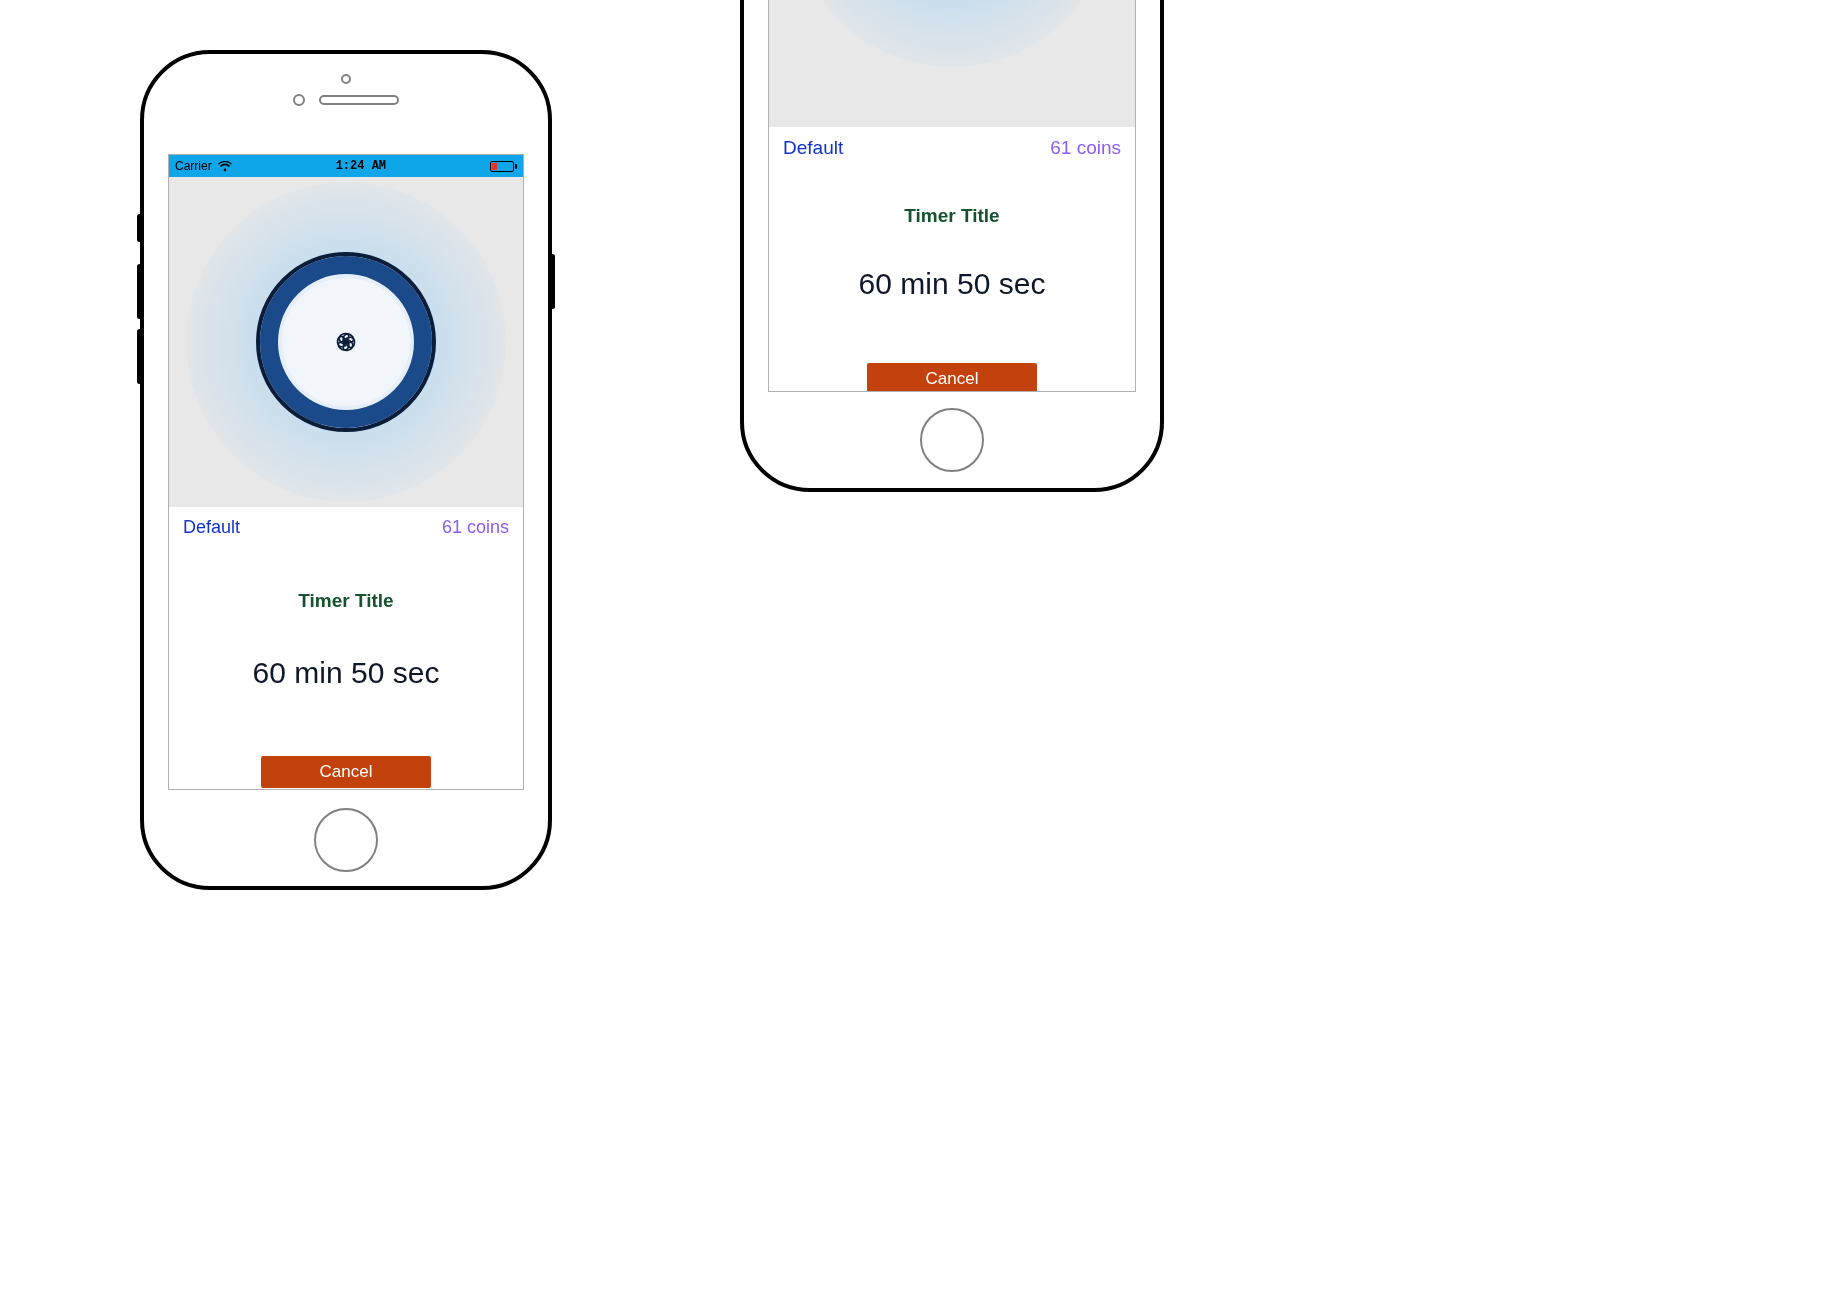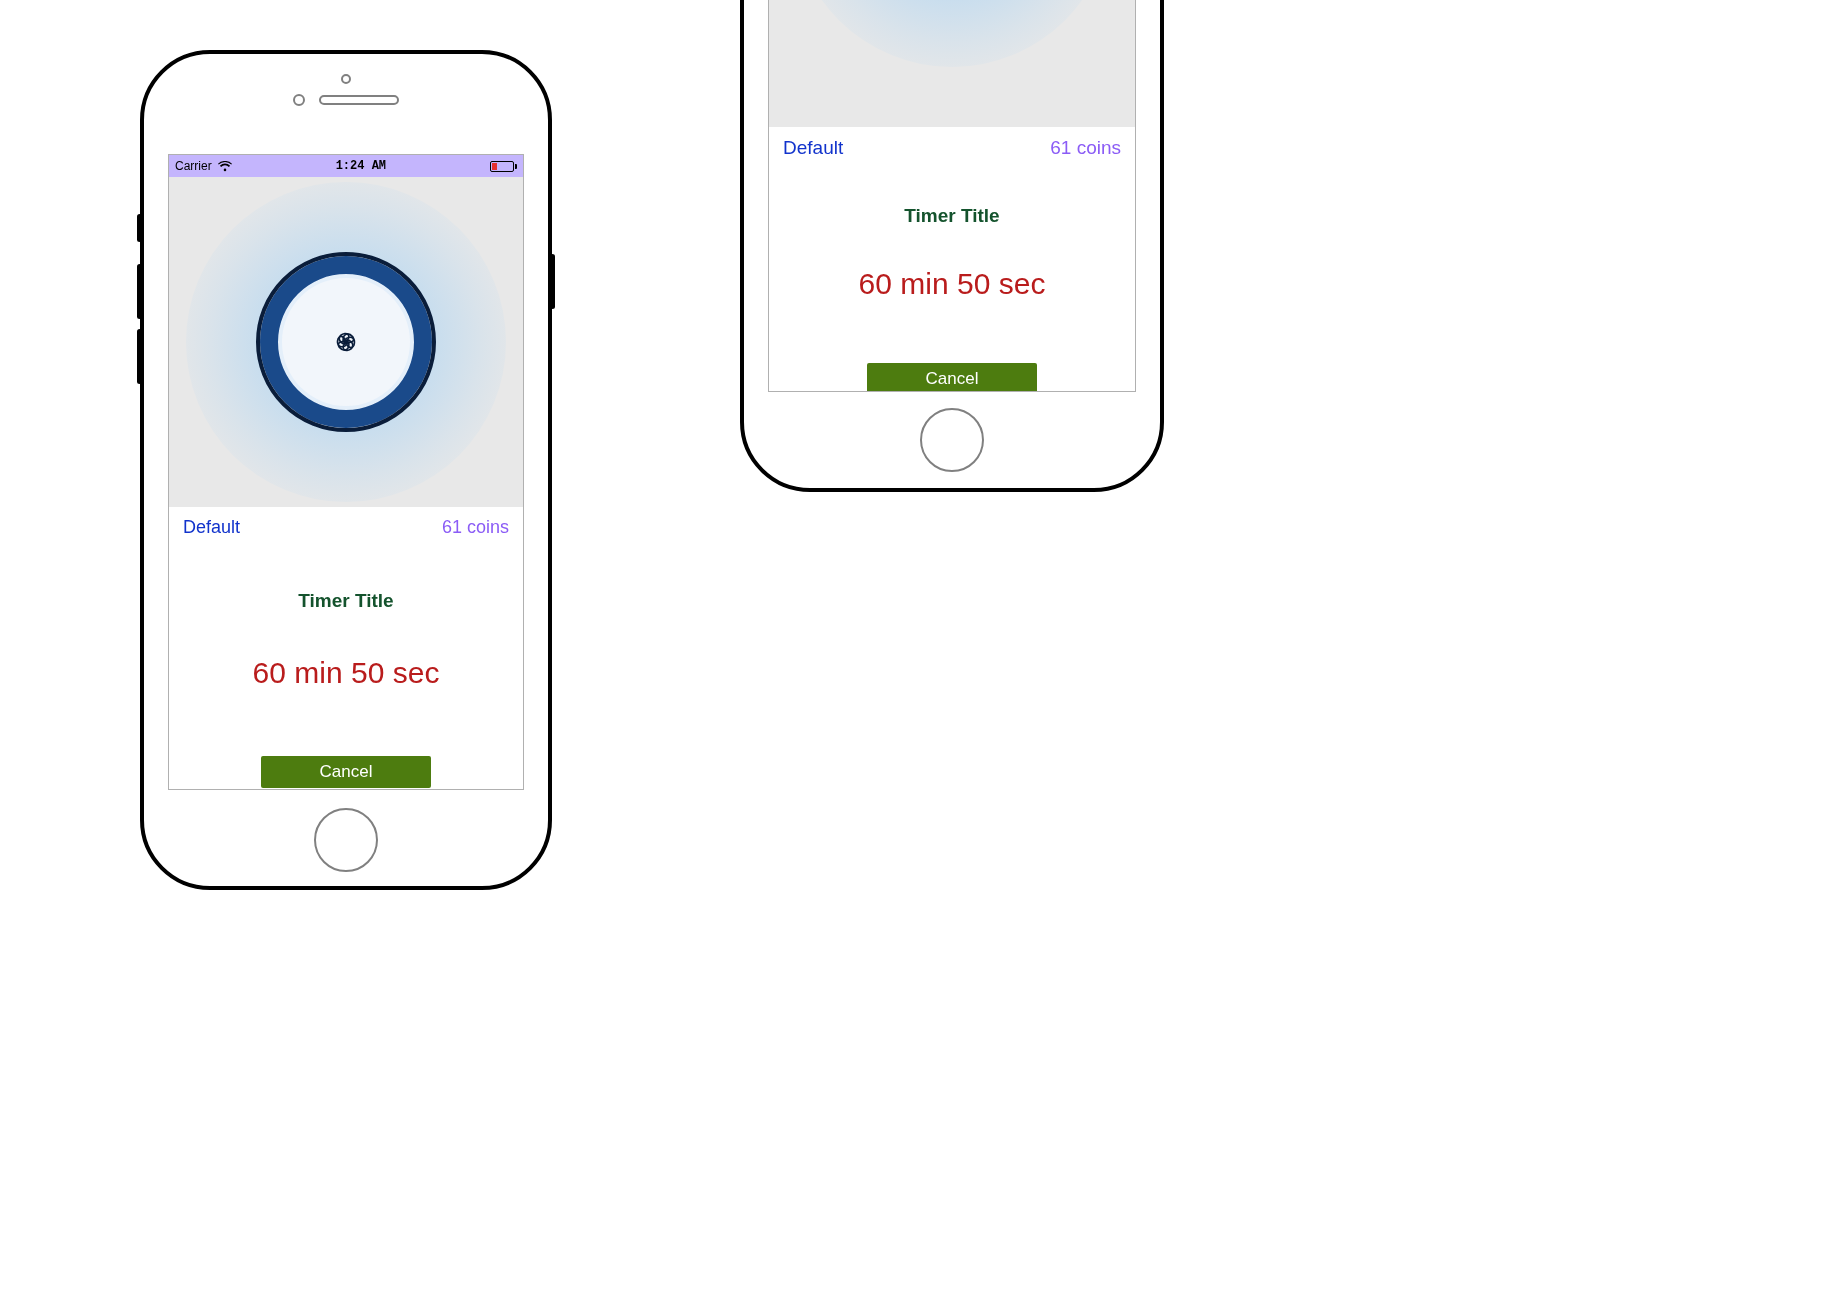--- a/index.html
+++ b/index.html
@@ -71,21 +71,21 @@
 
   
   .status-bar {
     height: 22px;
     display: flex;
     align-items: center;
     justify-content: space-between;
     padding: 0 6px;
     font-size: 12px;
     color: #000;
-    background: #c4b5fd;
+    background: #0ea5e9;
   }
   .status-left { display: flex; align-items: center; gap: 6px; }
   .wifi-icon svg { display: block; }
   .status-time { font-weight: 600; font-family: Liberation Mono, monospace; }
   .battery {
     display: flex; align-items: center;
   }
   .battery-body {
     width: 24px; height: 11px;
     border: 1px solid #000;
@@ -152,26 +152,26 @@
   .sounds-label { color: #1133cc; font-size: 18px; }
   .coins-label  { color: #8b5cf6; font-size: 18px; }
 
   .timer-title {
     text-align: center;
     font-weight: 700;
     color: #14532d;
   }
   .timer-value {
     text-align: center;
-    color: #b91c1c;
+    color: #0f172a;
   }
   .cancel-btn {
     display: block;
     margin: 0 auto;
-    background: #4d7c0f;
+    background: #c2410c;
     color: #ffffff;
     border: none;
     font-size: 17px;
     border-radius: 2px;
     text-align: center;
     cursor: pointer;
   }
 
   
   #phone1 {

